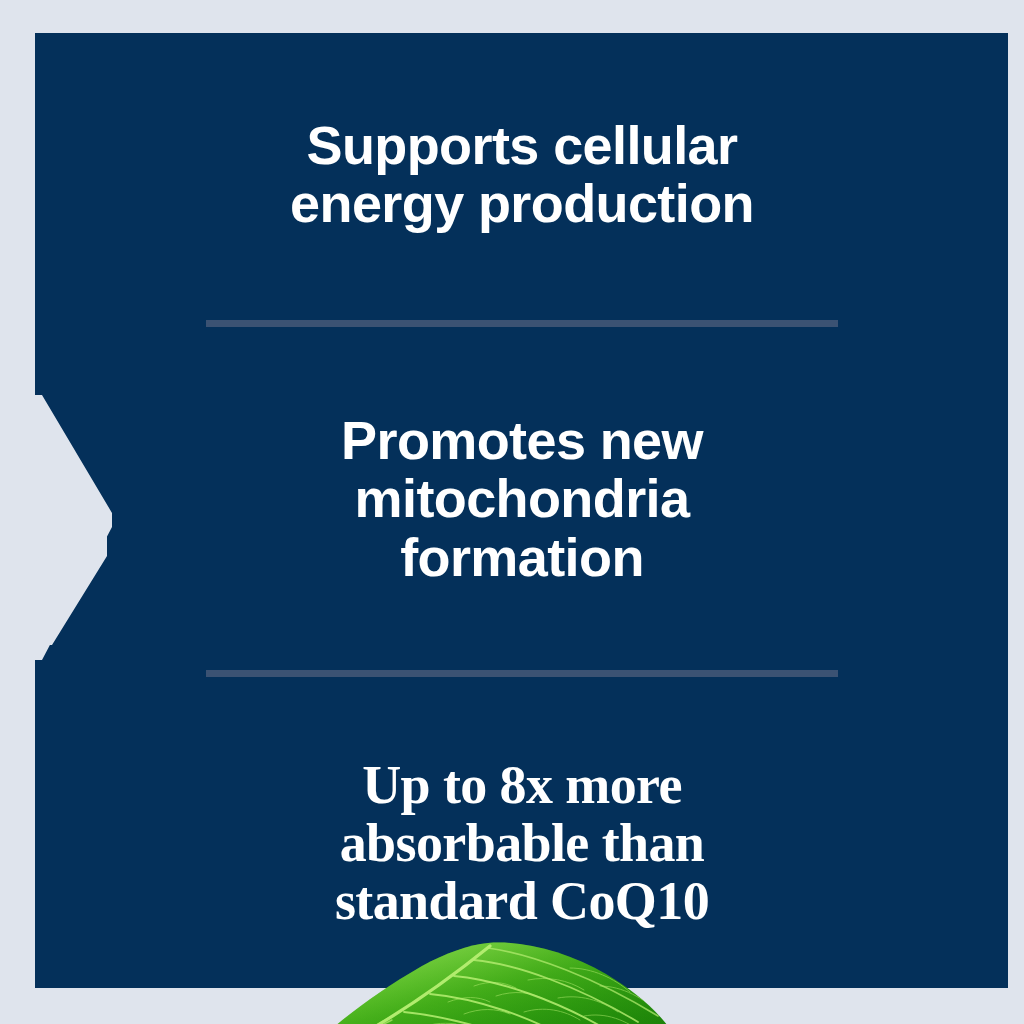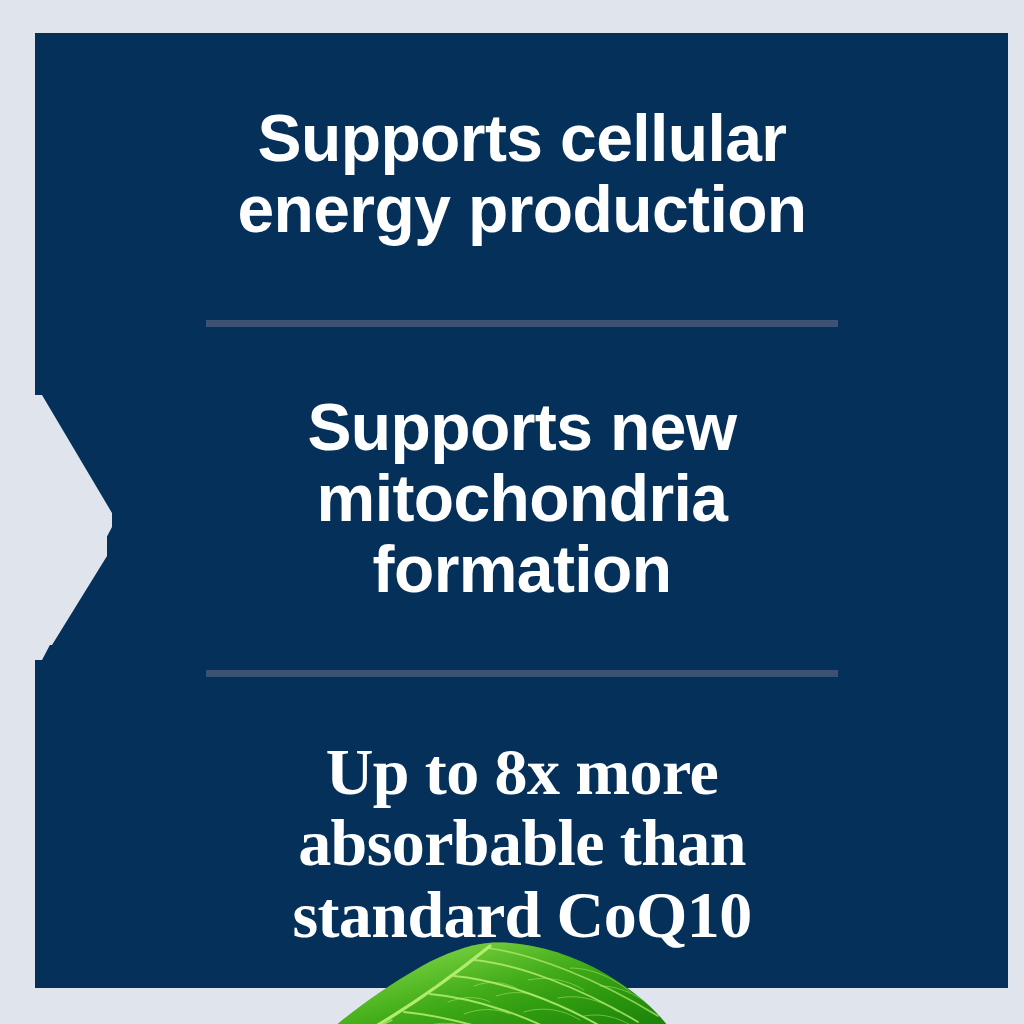--- a/index.html
+++ b/index.html
@@ -82,21 +82,21 @@
   .benefit-item {
     display: flex;
     flex-direction: column;
     align-items: center;
     justify-content: center;
     text-align: center;
     color: #ffffff;
   }
 
   .benefit-item .benefit-text {
-    font-size: 66px;
+    font-size: 54px;
     font-weight: bold;
     line-height: 1.08;
     letter-spacing: -0.6px;
     color: #ffffff;
     white-space: pre-line;
     text-rendering: optimizeLegibility;
   }
 
   .benefit-item.item-1 { height: 242px; padding-bottom: 8px; }
   .benefit-item.item-2 { height: 312px; }
@@ -143,21 +143,21 @@
     <div class="benefit-item item-1">
       <div class="benefit-text">Supports cellular
 energy production</div>
     </div>
 
     <div class="spacer-div"></div>
     <div class="benefit-divider"></div>
     <div class="spacer-div"></div>
 
     <div class="benefit-item item-2">
-      <div class="benefit-text">Supports new
+      <div class="benefit-text">Promotes new
 mitochondria
 formation</div>
     </div>
 
     <div class="spacer-div"></div>
     <div class="benefit-divider"></div>
     <div class="spacer-div"></div>
 
     <div class="benefit-item item-3">
       <div class="benefit-text">Up to 8x more

